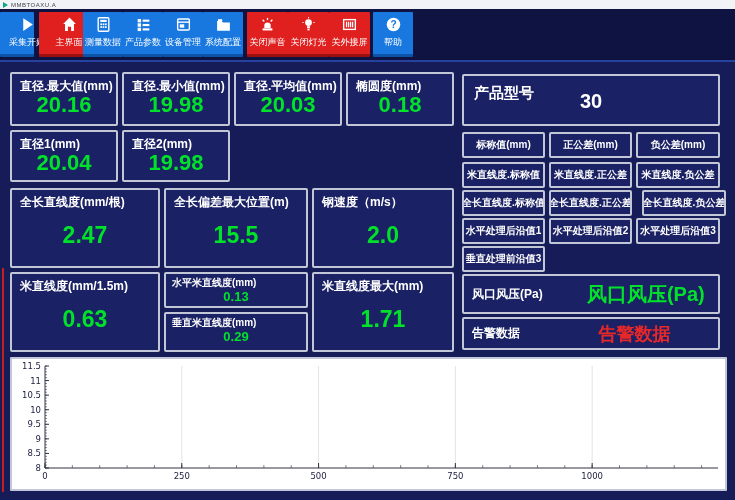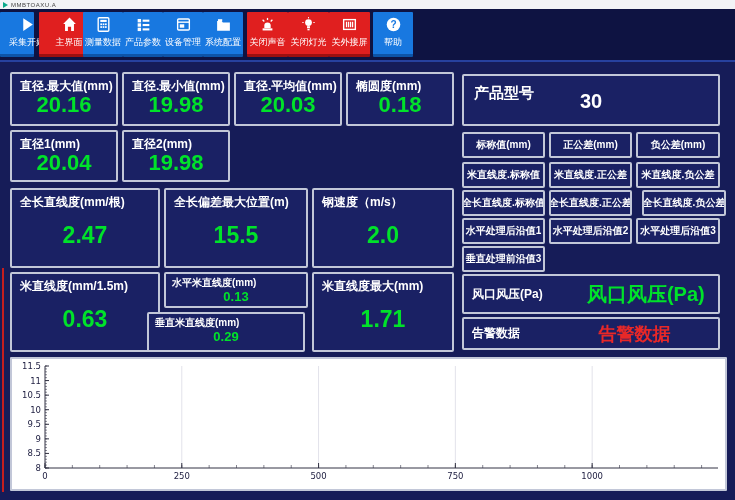--- a/index.html
+++ b/index.html
@@ -205,21 +205,21 @@
   </div>
 
   <div class="panel" style="left:10px;top:272px;width:146px;height:76px;">
     <span class="stat-label">米直线度(mm/1.5m)</span>
     <span class="stat-value v-mid">0.63</span>
   </div>
   <div class="panel" style="left:164px;top:272px;width:140px;height:32px;">
     <span class="stat-label small">水平米直线度(mm)</span>
     <span class="stat-value v-sm">0.13</span>
   </div>
-  <div class="panel" style="left:147px;top:312px;width:140px;height:36px;padding-left:14px;">
+  <div class="panel" style="left:164px;top:312px;width:140px;height:36px;">
     <span class="stat-label small">垂直米直线度(mm)</span>
     <span class="stat-value v-sm">0.29</span>
   </div>
   <div class="panel" style="left:312px;top:272px;width:138px;height:76px;">
     <span class="stat-label">米直线度最大(mm)</span>
     <span class="stat-value v-mid">1.71</span>
   </div>
 
   <div class="panel" style="left:462px;top:74px;width:254px;height:48px;">
     <span class="product-label">产品型号</span>

